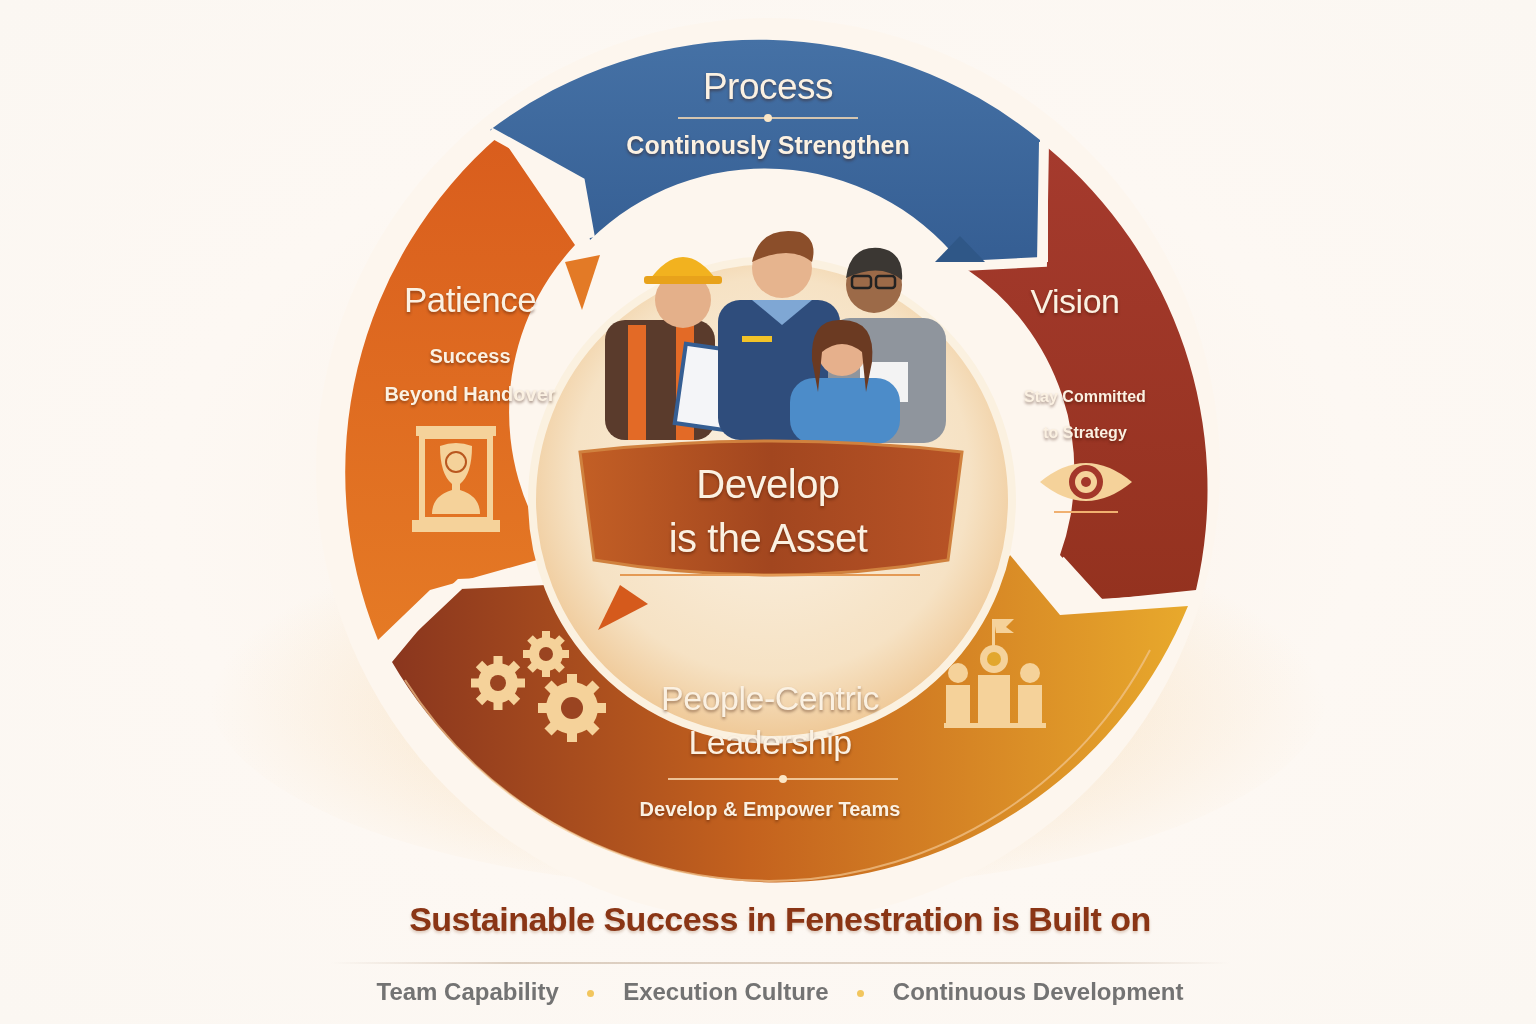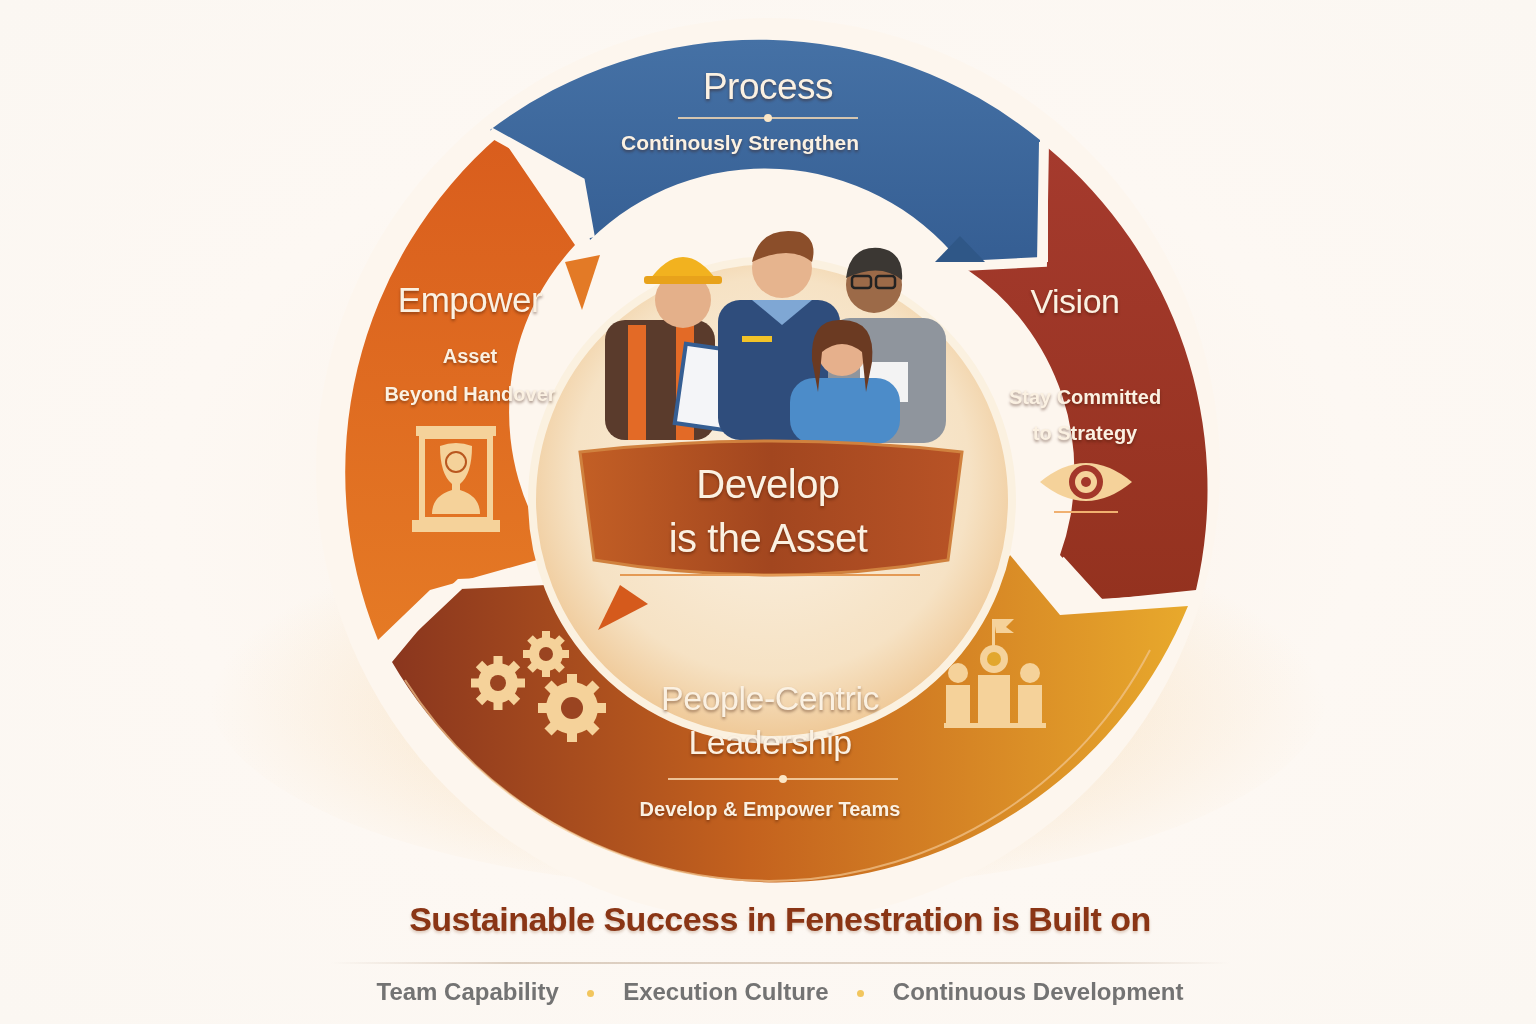--- a/index.html
+++ b/index.html
@@ -7,25 +7,25 @@
     width: 1536px; height: 1024px; overflow: hidden; position: relative;
     background: radial-gradient(ellipse at 50% 50%, #fbf3ea 0%, #fdf8f3 55%, #fbf7f2 100%);
     font-family: "Liberation Sans", "DejaVu Sans", sans-serif;
   }
   .stage { position: absolute; left: 0; top: 0; width: 1536px; height: 1024px; }
   svg.ring { position: absolute; left: 0; top: 0; }
   .label { position: absolute; text-align: center; color: #fbf1e2; text-shadow: 0 2px 3px rgba(60,20,5,0.45); }
   .title { font-weight: 400; letter-spacing: -0.5px; }
   .sub { font-weight: 700; }
   .process-title { left: 568px; top: 66px; width: 400px; font-size: 37px; }
-  .process-sub { left: 540px; top: 131px; width: 400px; font-size: 21px; }
+  .process-sub { left: 568px; top: 131px; width: 400px; font-size: 25px; }
   .patience-title { left: 370px; top: 280px; width: 200px; font-size: 35px; }
   .patience-sub { left: 355px; top: 337px; width: 230px; font-size: 20px; line-height: 38px; }
   .vision-title { left: 970px; top: 280px; width: 210px; font-size: 34px; line-height: 42px; }
-  .vision-sub { left: 985px; top: 379px; width: 200px; font-size: 20px; line-height: 36px; }
+  .vision-sub { left: 985px; top: 379px; width: 200px; font-size: 16px; line-height: 36px; }
   .center-title { left: 600px; top: 457px; width: 336px; font-size: 40px; line-height: 54px; }
   .lead-title { left: 600px; top: 676px; width: 340px; font-size: 34px; line-height: 44px; text-align: center; }
   .lead-sub { left: 600px; top: 798px; width: 340px; font-size: 20px; text-align: center; }
   .divider { position: absolute; height: 2px; background: rgba(250,220,180,0.8); }
   .divider .dot { position: absolute; left: 50%; top: -3px; width: 8px; height: 8px; margin-left: -4px; border-radius: 50%; background: #fbe6c6; }
   .footer-title {
     position: absolute; left: 280px; top: 900px; width: 1000px; text-align: center;
     font-size: 34px; font-weight: 700; color: #8a3515; letter-spacing: -0.5px;
     text-shadow: 0 2px 3px rgba(120,60,20,0.25);
   }
@@ -132,23 +132,23 @@
     <path d="M 580 452 Q 772 430 962 452 L 948 560 Q 772 590 594 560 Z" fill="url(#bannerGrad)" stroke="#d0813e" stroke-width="3"></path>
     <line x1="620" y1="575" x2="920" y2="575" stroke="#e49a55" stroke-width="2"></line>
   </svg>
 
   <div class="label title process-title">Process</div>
   <div class="divider" style="left:678px; top:117px; width:180px;">
       <span class="dot"></span>
     </div>
   <div class="label sub process-sub">Continously Strengthen</div>
 
-  <div class="label title patience-title">Empower</div>
+  <div class="label title patience-title">Patience</div>
   <div class="label sub patience-sub">
-    <div>Asset</div>
+    <div>Success</div>
     <div>Beyond Handover</div>
   </div>
   <svg class="icon" style="left:410px; top:420px;" width="92" height="118" viewBox="0 0 92 118">
     <rect x="6" y="6" width="80" height="10" fill="#f5d29a"></rect>
     <rect x="12" y="16" width="68" height="84" fill="none" stroke="#f5d29a" stroke-width="6"></rect>
     <path d="M 30 26 Q 46 20 62 26 Q 62 54 50 64 L 50 70 Q 70 76 70 94 L 22 94 Q 22 76 42 70 L 42 64 Q 30 54 30 26 Z" fill="#f5d29a"></path>
     <circle cx="46" cy="42" r="10" fill="none" stroke="#b9571f" stroke-width="2"></circle>
     <rect x="2" y="100" width="88" height="12" fill="#f5d29a"></rect>
   </svg>
 

